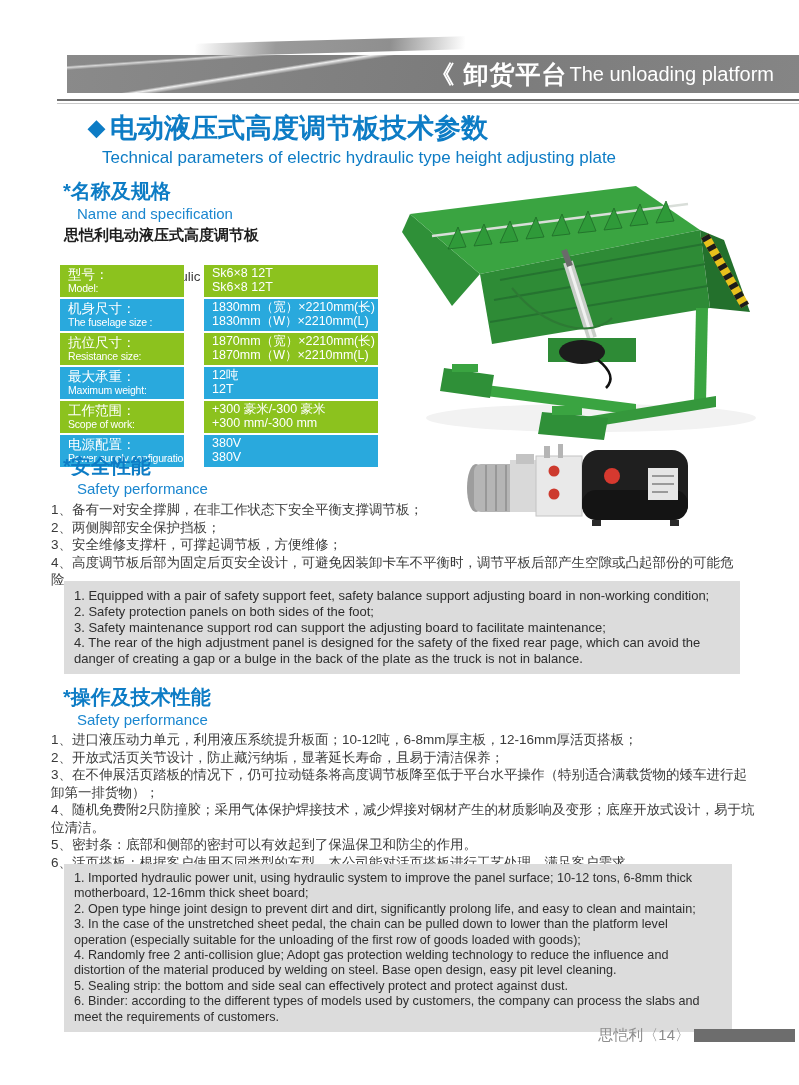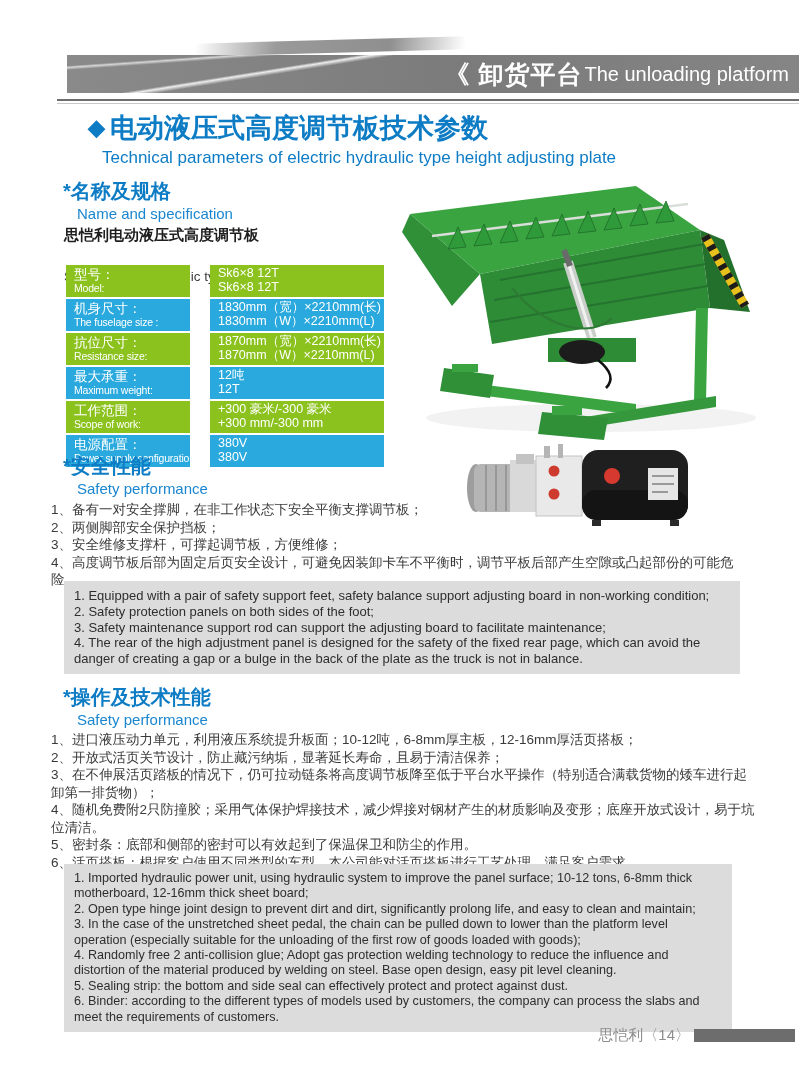--- a/index.html
+++ b/index.html
@@ -13,39 +13,39 @@
     background:linear-gradient(96deg,rgba(140,140,140,0) 0%,#9a9a9a 30%,#8f8f8f 72%,rgba(140,140,140,0) 100%);
     transform:skewY(-1.6deg);
   }
   .header-bar{
     position:absolute;left:67px;top:55px;width:732px;height:38px;box-sizing:border-box;
     background:
       linear-gradient(171deg,rgba(255,255,255,0) 30%,rgba(255,255,255,.85) 31.5%,rgba(255,255,255,0) 34%),
       linear-gradient(176deg,rgba(255,255,255,0) 12%,rgba(255,255,255,.65) 14%,rgba(255,255,255,0) 17%),
       linear-gradient(100deg,#8a8a8a 0%,#7b7b7b 55%,#858585 100%);
     color:#fff;display:flex;align-items:center;justify-content:flex-end;
-    padding-right:10px;white-space:nowrap;
+    padding-right:25px;white-space:nowrap;
   }
   .header-zh{font-size:25px;font-weight:bold;letter-spacing:1px;}
   .header-en{font-size:20px;margin-left:2px;}
   .rule-dark{position:absolute;left:57px;top:99px;width:742px;height:2px;background:#6f6f6f;}
   .rule-light{position:absolute;left:57px;top:103px;width:742px;height:1px;background:#c9c9c9;}
 
   
   .main-title{position:absolute;left:88px;top:110px;color:#0d7cc5;font-size:27px;font-weight:bold;display:flex;align-items:center;white-space:nowrap;}
   .main-title .diamond{font-size:22px;margin-right:5px;}
   .main-subtitle{position:absolute;left:102px;top:148px;color:#0d7cc5;font-size:17px;white-space:nowrap;text-align:center;}
   .sec-head{position:absolute;color:#0d7cc5;font-size:20px;font-weight:bold;white-space:nowrap;text-align:right;}
   .sec-head-en{position:absolute;color:#1a86cf;font-size:15px;white-space:nowrap;}
 
   .product-zh{position:absolute;left:64px;top:226px;font-size:15px;font-weight:bold;color:#1e1e1e;white-space:nowrap;}
   .product-en{position:absolute;left:64px;top:245px;font-size:13.5px;color:#3c3c3c;white-space:nowrap;margin-top:24px;}
 
   
-  .spec-table{position:absolute;left:66px;top:265px;width:356px;}
+  .spec-table{position:absolute;left:60px;top:265px;width:356px;}
   .spec-row{display:flex;margin-bottom:2px;color:#fff;}
   .bg-green{background:#8cc21e;}
   .bg-cyan{background:#29a9dd;}
   .cell{box-sizing:border-box;padding:2px 2px 3px 8px;}
   .cell-label{width:124px;}
   .cell-value{width:174px;margin-left:20px;}
   .l-zh{font-size:13.5px;line-height:15px;white-space:nowrap;}
   .l-en{font-size:10.5px;line-height:12px;letter-spacing:-0.2px;white-space:nowrap;}
   .v{font-size:12.5px;line-height:13.5px;white-space:nowrap;}
 

